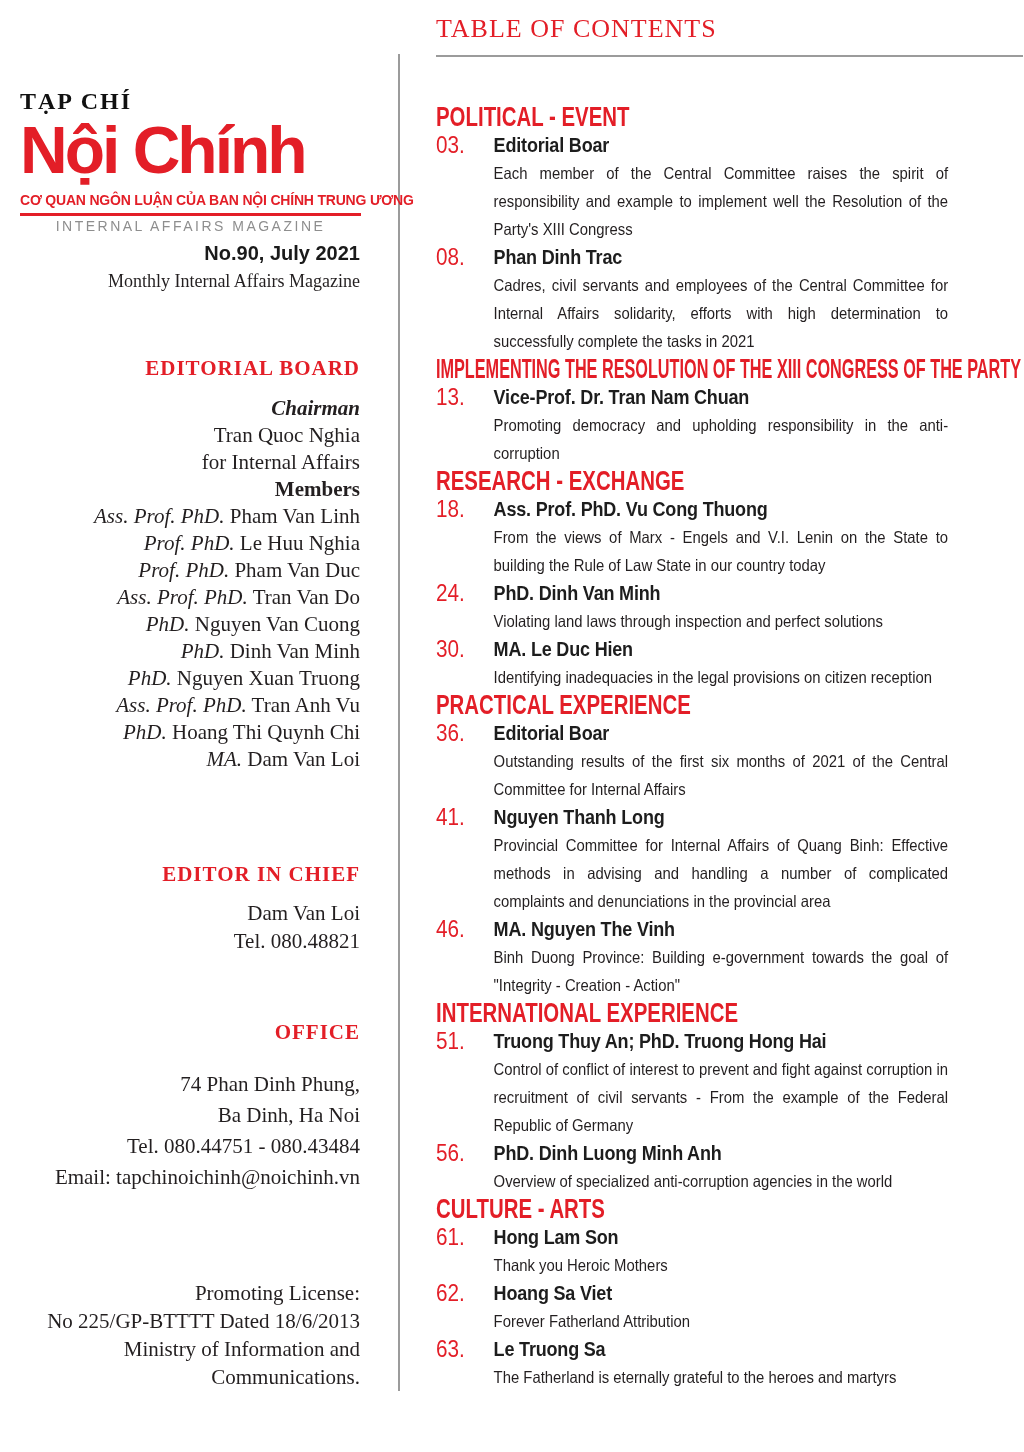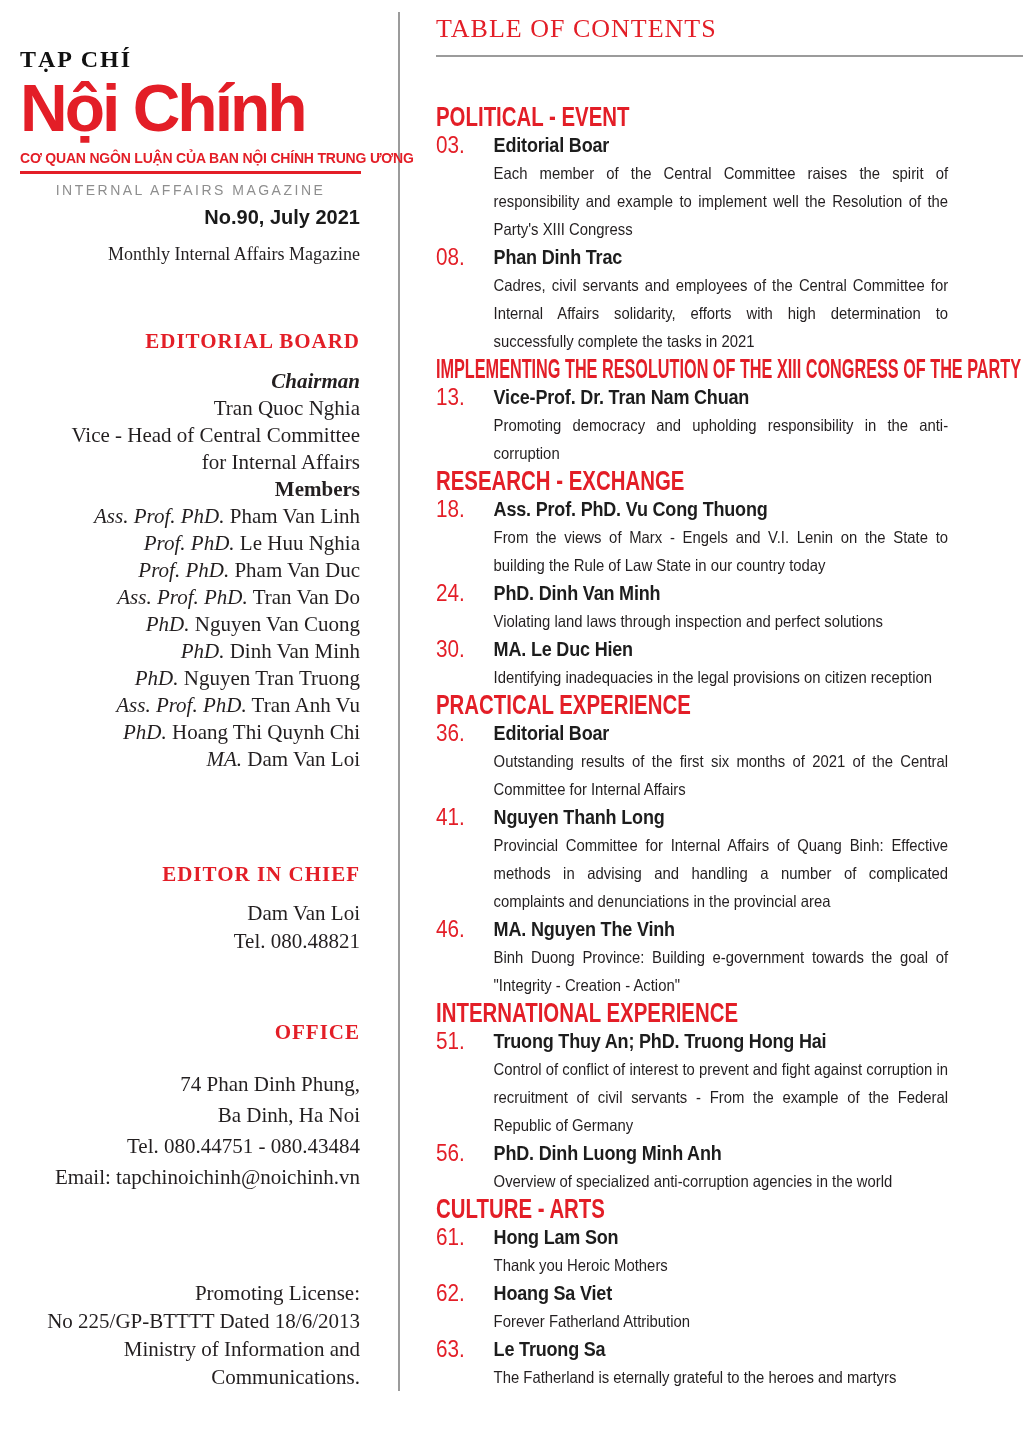--- a/index.html
+++ b/index.html
@@ -37,32 +37,32 @@
     white-space:nowrap;
   }
   .tagline{
     margin-top:6px;
     font-family:"Liberation Sans",sans-serif;
     font-weight:bold;font-size:14px;line-height:18px;
     letter-spacing:-0.2px;color:var(--red);white-space:nowrap;
   }
   .tagline-rule{margin-top:4px;height:3px;background:var(--red);width:341px;}
   .subtitle{
-    margin-top:7px;width:341px;text-align:center;
+    margin-top:1px;width:341px;text-align:center;
     font-family:"Liberation Sans",sans-serif;
     font-size:14px;line-height:18px;letter-spacing:2.5px;
     color:var(--sub-gray);white-space:nowrap;
   }
   .left-body{text-align:right;}
   .issue{
     margin-top:5px;
     font-family:"Liberation Sans",sans-serif;
     font-weight:bold;font-size:20px;line-height:26px;color:#1a1a1a;
   }
-  .issue-sub{font-size:18px;line-height:24px;margin-top:12px;}
+  .issue-sub{font-size:18px;line-height:24px;margin-top:3px;}
   .red-heading{
     color:var(--red);font-weight:bold;font-size:21px;line-height:26px;
     letter-spacing:1px;
   }
   .eb-heading{margin-top:62px;}
   .serif-line{font-size:21px;line-height:27px;}
   .bold{font-weight:bold;}
   .chairman-label{margin-top:14px;font-style:italic;}
   .members-label{margin-top:0;}
   .member-degree{font-style:italic;}
@@ -121,32 +121,31 @@
       <div class="subtitle">INTERNAL AFFAIRS MAGAZINE</div>
     </div>
 
     <div class="left-body">
       <div class="issue">No.90, July 2021</div>
       <div class="issue-sub">Monthly Internal Affairs Magazine</div>
 
       <div class="red-heading eb-heading">EDITORIAL BOARD</div>
       <div class="serif-line bold chairman-label">Chairman</div>
       <div class="serif-line">Tran Quoc Nghia</div>
-      <div class="serif-line">Vice - Head of Central Committee</div>
       <div class="serif-line">for Internal Affairs</div>
 
       <div class="serif-line bold members-label">Members</div>
       <div>
           <div class="serif-line"><span class="member-degree">Ass. Prof. PhD.</span> <span>Pham Van Linh</span></div>
           <div class="serif-line"><span class="member-degree">Prof. PhD.</span> <span>Le Huu Nghia</span></div>
           <div class="serif-line"><span class="member-degree">Prof. PhD.</span> <span>Pham Van Duc</span></div>
           <div class="serif-line"><span class="member-degree">Ass. Prof. PhD.</span> <span>Tran Van Do</span></div>
           <div class="serif-line"><span class="member-degree">PhD.</span> <span>Nguyen Van Cuong</span></div>
           <div class="serif-line"><span class="member-degree">PhD.</span> <span>Dinh Van Minh</span></div>
-          <div class="serif-line"><span class="member-degree">PhD.</span> <span>Nguyen Tran Truong</span></div>
+          <div class="serif-line"><span class="member-degree">PhD.</span> <span>Nguyen Xuan Truong</span></div>
           <div class="serif-line"><span class="member-degree">Ass. Prof. PhD.</span> <span>Tran Anh Vu</span></div>
           <div class="serif-line"><span class="member-degree">PhD.</span> <span>Hoang Thi Quynh Chi</span></div>
           <div class="serif-line"><span class="member-degree">MA.</span> <span>Dam Van Loi</span></div>
         </div>
 
       <div class="red-heading eic-heading">EDITOR IN CHIEF</div>
       <div class="serif-line eic-name">Dam Van Loi</div>
       <div class="serif-line eic-tel">Tel. 080.48821</div>
 
       <div class="red-heading office-heading">OFFICE</div>

